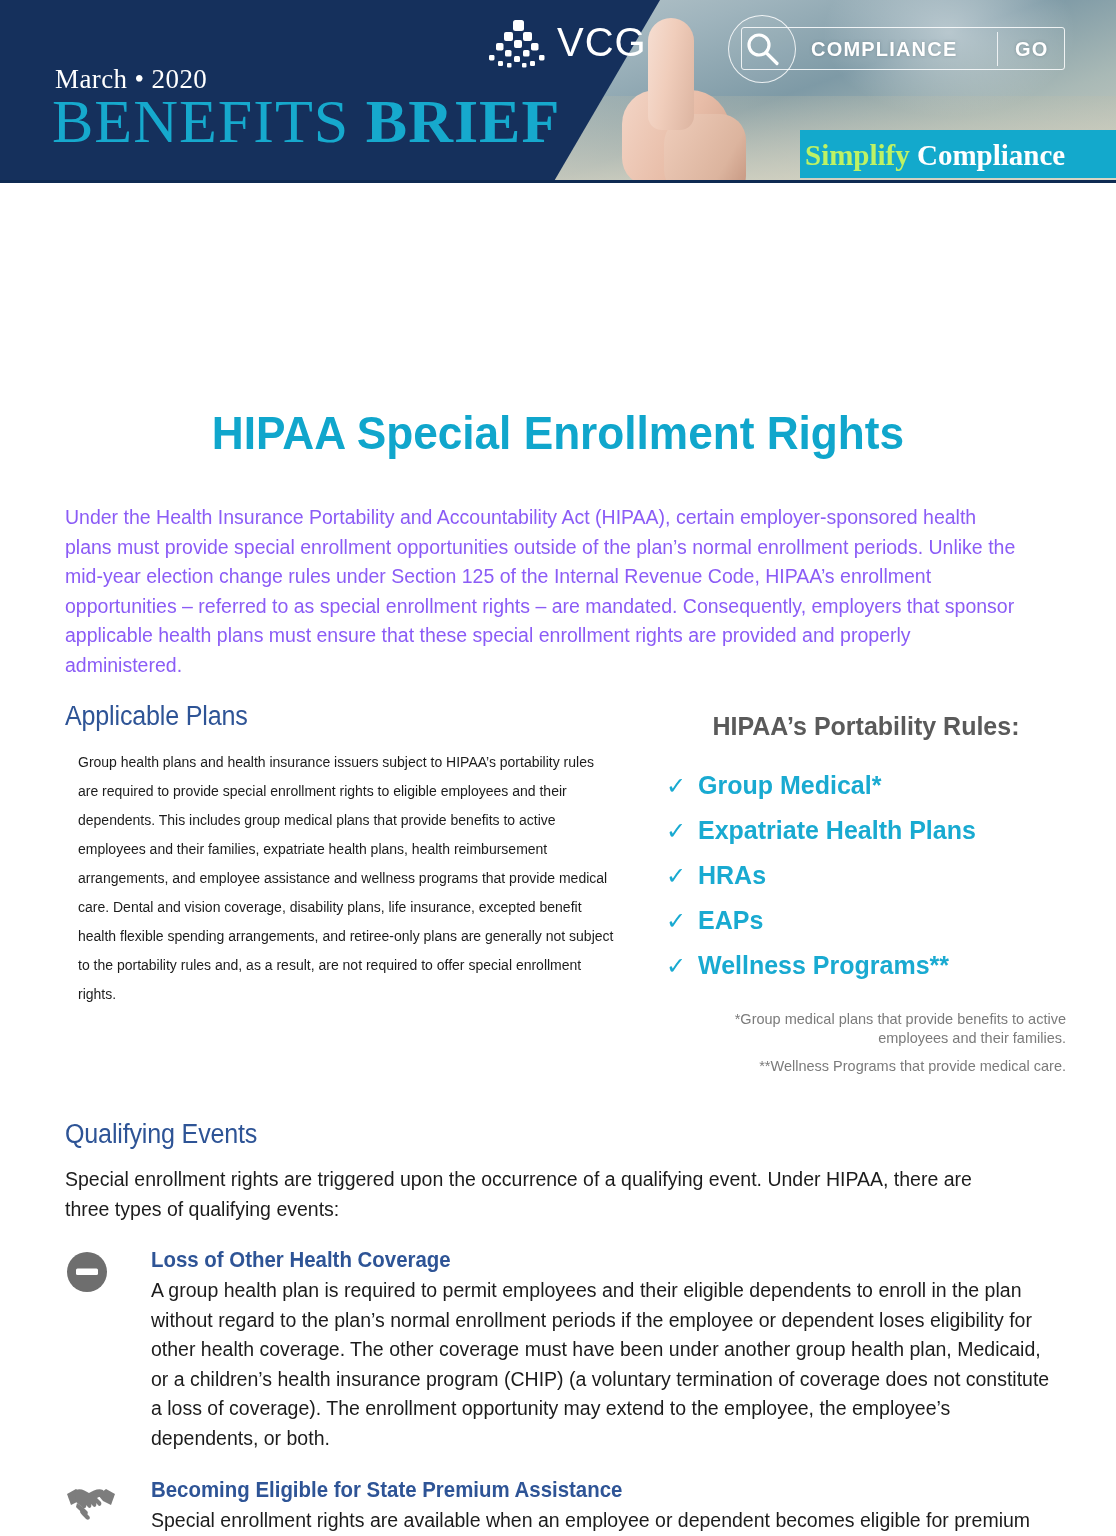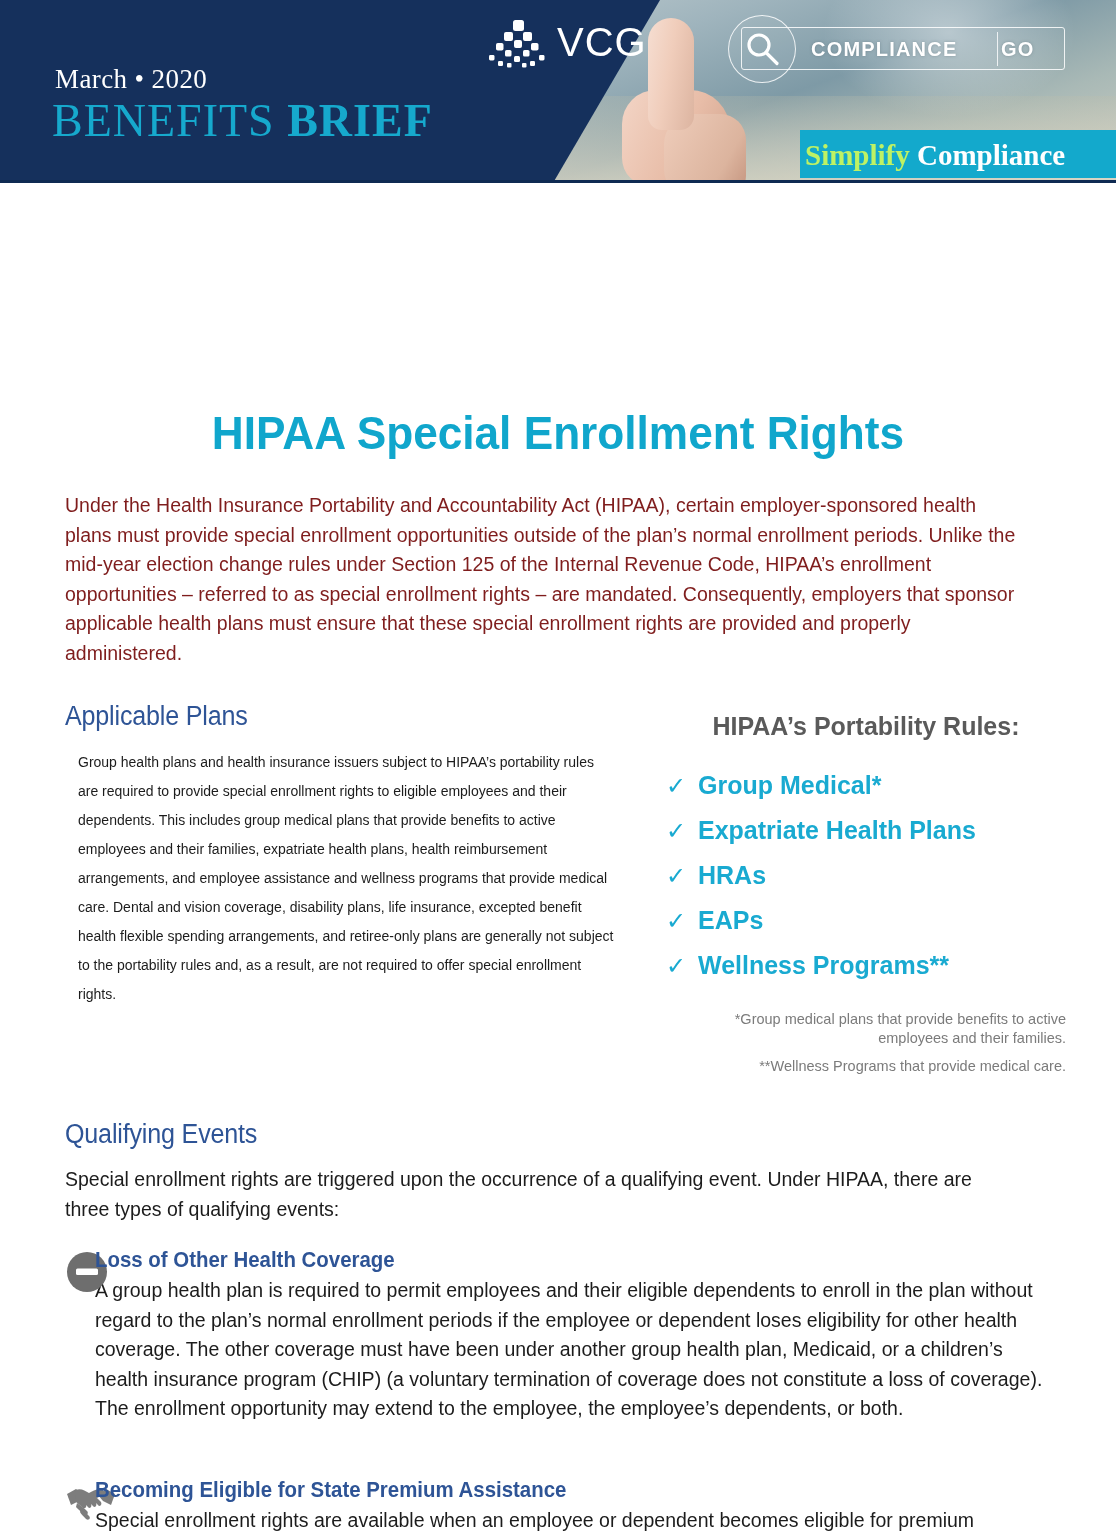--- a/index.html
+++ b/index.html
@@ -94,21 +94,21 @@
     color: #ffffff;
     font-size: 27px;
     letter-spacing: 0.4px;
     font-family: Liberation Serif, serif;
   }
   .header-masthead {
     position: absolute;
     left: 52px;
     top: 90px;
     font-family: "Liberation Serif", serif;
-    font-size: 46px;
+    font-size: 62px;
     line-height: 62px;
     color: #16a9cd;
     letter-spacing: 1px;
     white-space: nowrap;
   }
   .header-masthead .mh-bold { font-weight: bold; }
   .header-masthead .mh-light { font-weight: normal; }
 
   
   .logo-wrap {
@@ -173,21 +173,21 @@
   .search-divider {
     position: absolute;
     left: 255px;
     top: 4px;
     width: 1px;
     height: 34px;
     background: rgba(255,255,255,0.8);
   }
   .search-go {
     position: absolute;
-    left: 259px;
+    left: 273px;
     top: 10px;
     color: #ffffff;
     font-size: 20px;
     letter-spacing: 1.2px;
     font-weight: bold;
     font-family: "Liberation Sans", sans-serif;
     text-shadow: 0 0 3px rgba(90,110,120,0.5);
   }
 
   
@@ -235,25 +235,25 @@
     font-size: 47px;
     font-weight: bold;
     font-family: "Liberation Sans", sans-serif;
     letter-spacing: 0px;
     transform: scaleX(0.94);
   }
 
   .intro {
     position: absolute;
     left: 65px;
-    top: 308px;
+    top: 320px;
     width: 955px;
     font-size: 19.5px;
     line-height: 29.5px;
-    color: #7f1d1d;
+    color: #8b5cf6;
     font-family: "Liberation Sans", sans-serif;
   }
 
   .sec-heading {
     color: #2e5496;
     font-size: 27px;
     font-family: "Liberation Sans", sans-serif;
     letter-spacing: -0.2px;
     transform: scaleX(0.93);
     transform-origin: left center;
@@ -336,21 +336,21 @@
   #subsec-premium { top: 1294px; }
 
   .subsec-icon {
     position: absolute;
     left: 0;
     top: 4px;
     width: 52px;
     height: 42px;
   }
   .subsec-body {
-    margin-left: 30px;
+    margin-left: 86px;
   }
   .subsec-heading {
     color: #2e5496;
     font-size: 21.5px;
     line-height: 27px;
     font-weight: bold;
     font-family: "Liberation Sans", sans-serif;
     transform: scaleX(0.95);
     transform-origin: left center;
     margin-bottom: 2px;

